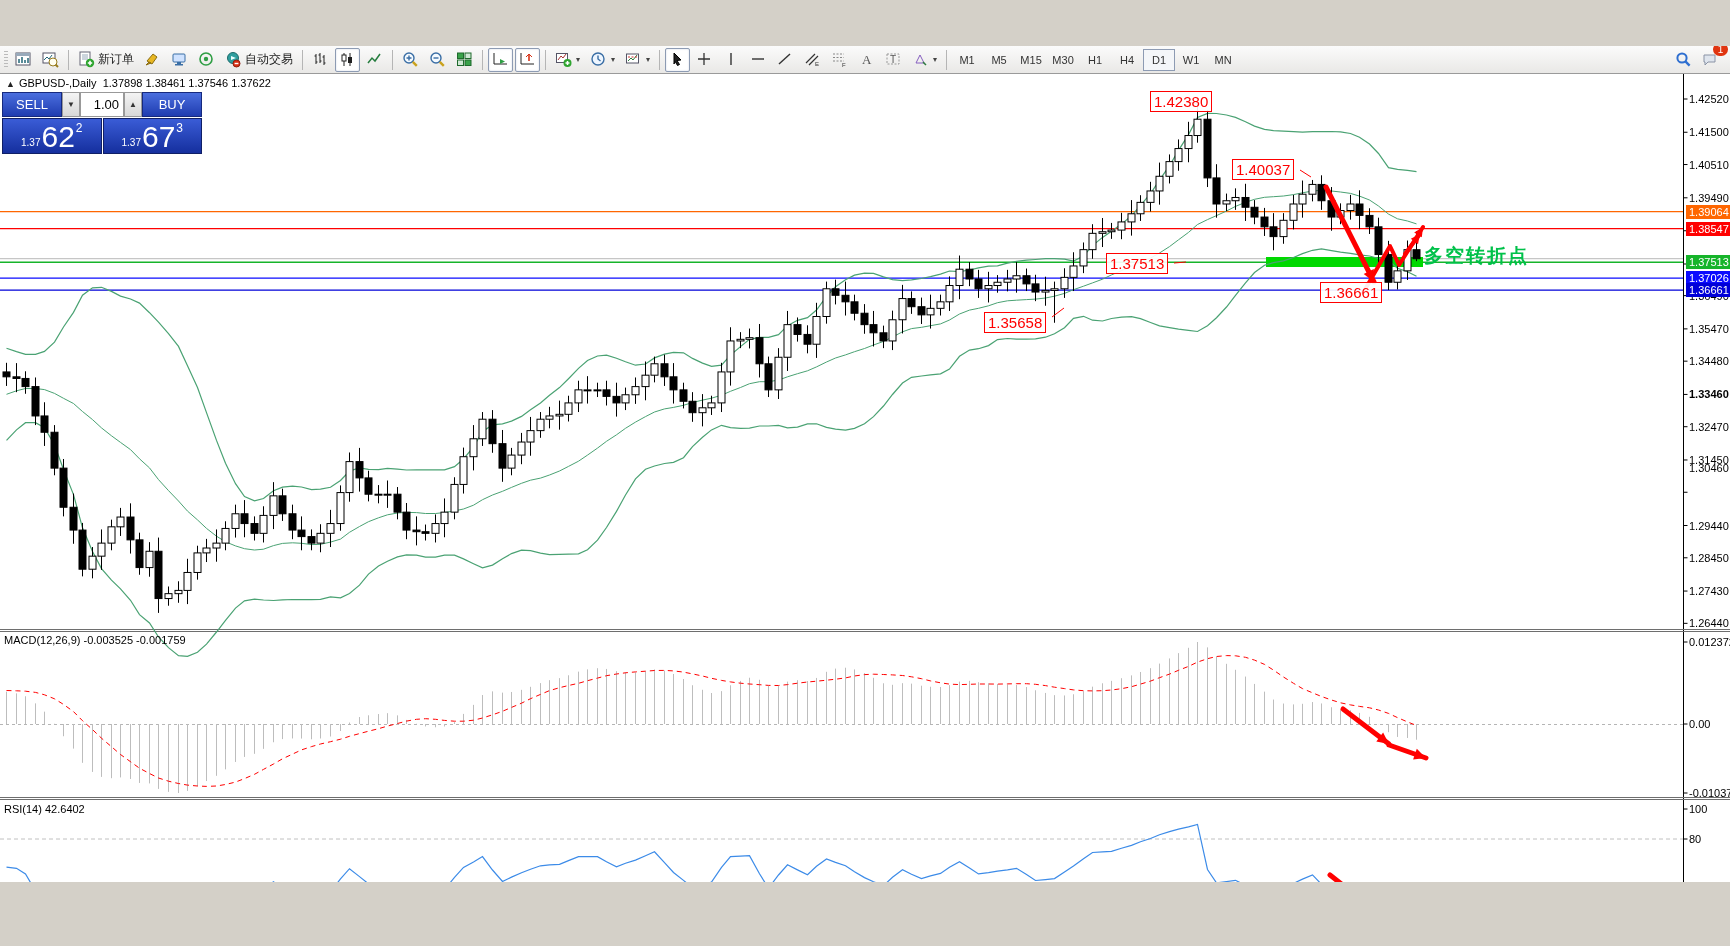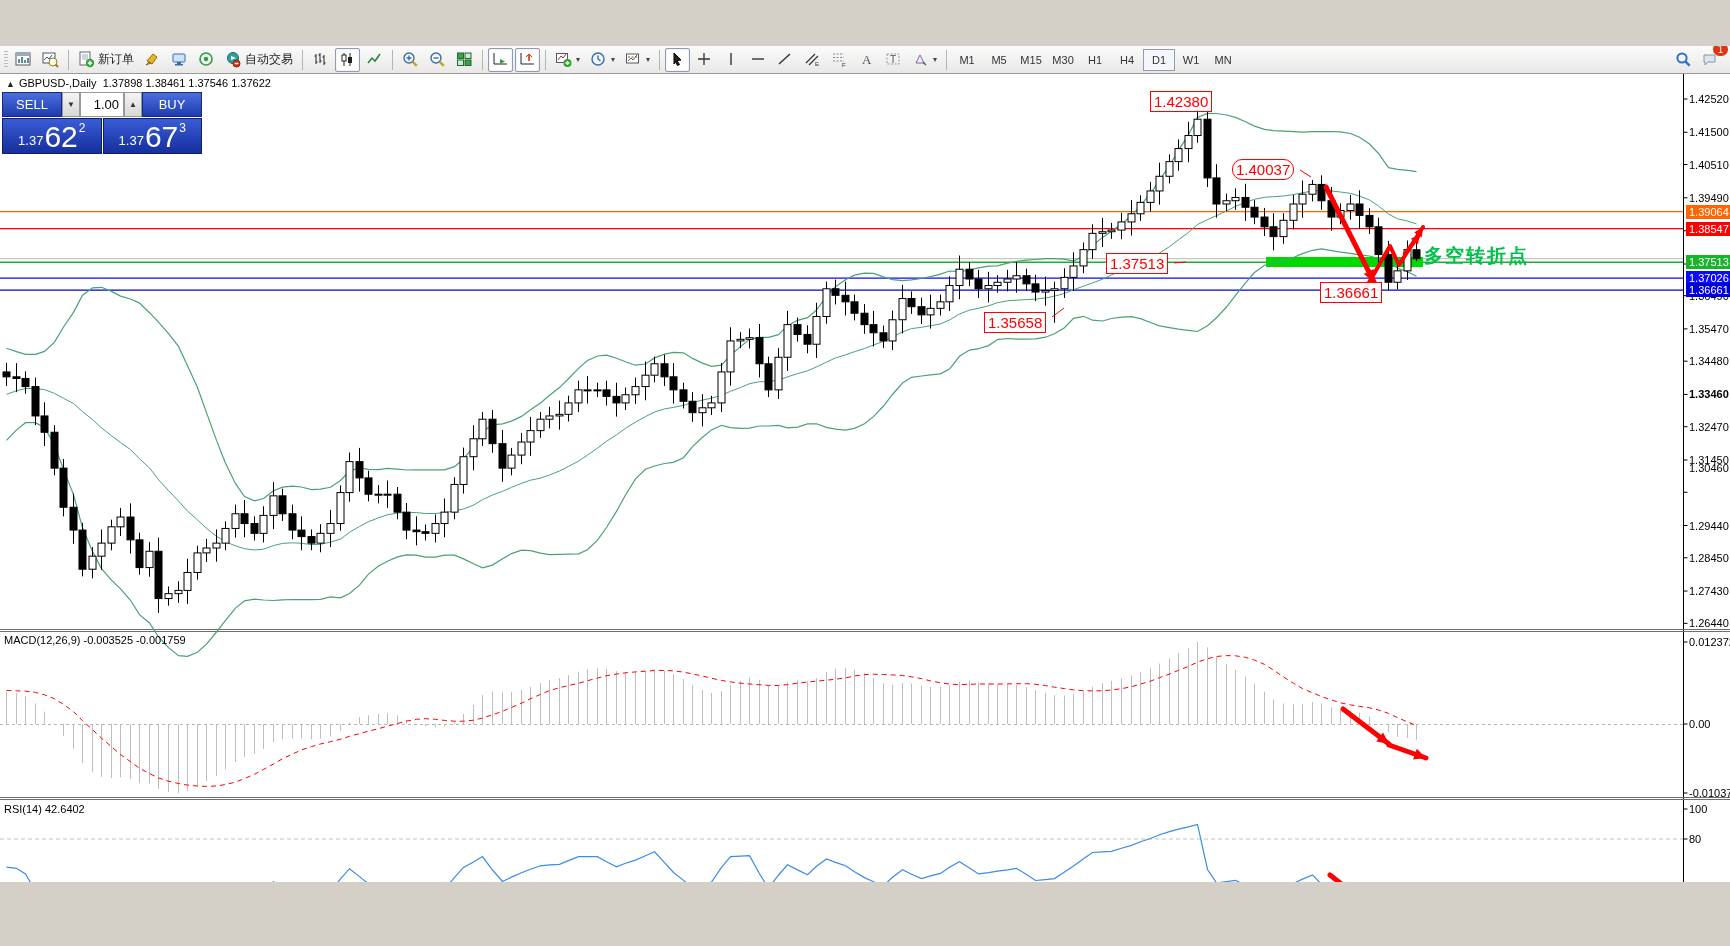--- a/index.html
+++ b/index.html
@@ -31,21 +31,21 @@
   #tp-row1{display:flex;height:25px;}
   .tp-head{flex:0 0 58px;background:linear-gradient(#4a6ede,#1f3cb0);color:#fff;font-size:13px;
     display:flex;align-items:center;justify-content:center;border:1px solid #16297e;}
   .tp-spin{flex:0 0 16px;background:linear-gradient(#f4f4f4,#d8d8d8);border:1px solid #999;
     display:flex;align-items:center;justify-content:center;font-size:8px;color:#333;}
   .tp-vol{flex:1 1 auto;background:#fff;border:1px solid #999;display:flex;align-items:center;
     justify-content:flex-end;padding-right:4px;font-size:13px;color:#000;}
   #tp-row2{display:flex;height:36px;margin-top:1px;}
   .tp-price{flex:1 1 50%;background:linear-gradient(#3a5cd6,#152f9e);border:1px solid #101f66;
     color:#fff;display:flex;align-items:flex-end;justify-content:center;padding-bottom:2px;}
-  .tp-price .sm{font-size:13px;margin-bottom:3px;}
+  .tp-price .sm{font-size:10px;margin-bottom:3px;}
   .tp-price .big{font-size:30px;line-height:28px;margin:0 1px;}
   .tp-price .sup{font-size:12px;align-self:flex-start;margin-top:2px;}
   
   .axis-label{position:absolute;left:1689px;transform:translateY(-50%);font-size:11px;color:#000;z-index:5;}
   .price-badge{position:absolute;left:1686px;transform:translateY(-50%);font-size:11px;color:#fff;
     padding:0 3px;height:14px;line-height:14px;z-index:6;}
   .pane-label{position:absolute;font-size:11px;color:#000;z-index:5;}
   .date-label{position:absolute;top:931px;transform:translateX(-50%);font-size:11px;color:#000;white-space:nowrap;}
   
   .anno-box{position:absolute;border:1px solid #f00;color:#f00;background:rgba(255,255,255,.92);
@@ -952,18 +952,18 @@
       <div class="date-label" style="left: 1205px;">28 Feb 2021</div>
       <div class="date-label" style="left: 1268px;">9 Mar 2021</div>
       <div class="date-label" style="left: 1331px;">18 Mar 2021</div>
       <div class="date-label" style="left: 1394px;">28 Mar 2021</div>
       <div class="price-badge" style="top: 165.693px; background: rgb(255, 102, 0);">1.39064</div>
       <div class="price-badge" style="top: 182.552px; background: rgb(255, 0, 0);">1.38547</div>
       <div class="price-badge" style="top: 216.268px; background: rgb(22, 180, 42);">1.37513</div>
       <div class="price-badge" style="top: 232.148px; background: rgb(10, 10, 255);">1.37026</div>
       <div class="price-badge" style="top: 244.05px; background: rgb(0, 0, 216);">1.36661</div>
       <div class="anno-box" style="left: 1150px; top: 45px;">1.42380</div>
-      <div class="anno-box" style="left: 1232px; top: 113px; border-radius: 10px;">1.40037</div>
+      <div class="anno-box" style="left: 1232px; top: 113px;">1.40037</div>
       <div class="anno-box" style="left: 1106px; top: 207px;">1.37513</div>
       <div class="anno-box" style="left: 1320px; top: 236px;">1.36661</div>
       <div class="anno-box" style="left: 984px; top: 266px;">1.35658</div>
     </div>
 </div>
 
 </body></html>

